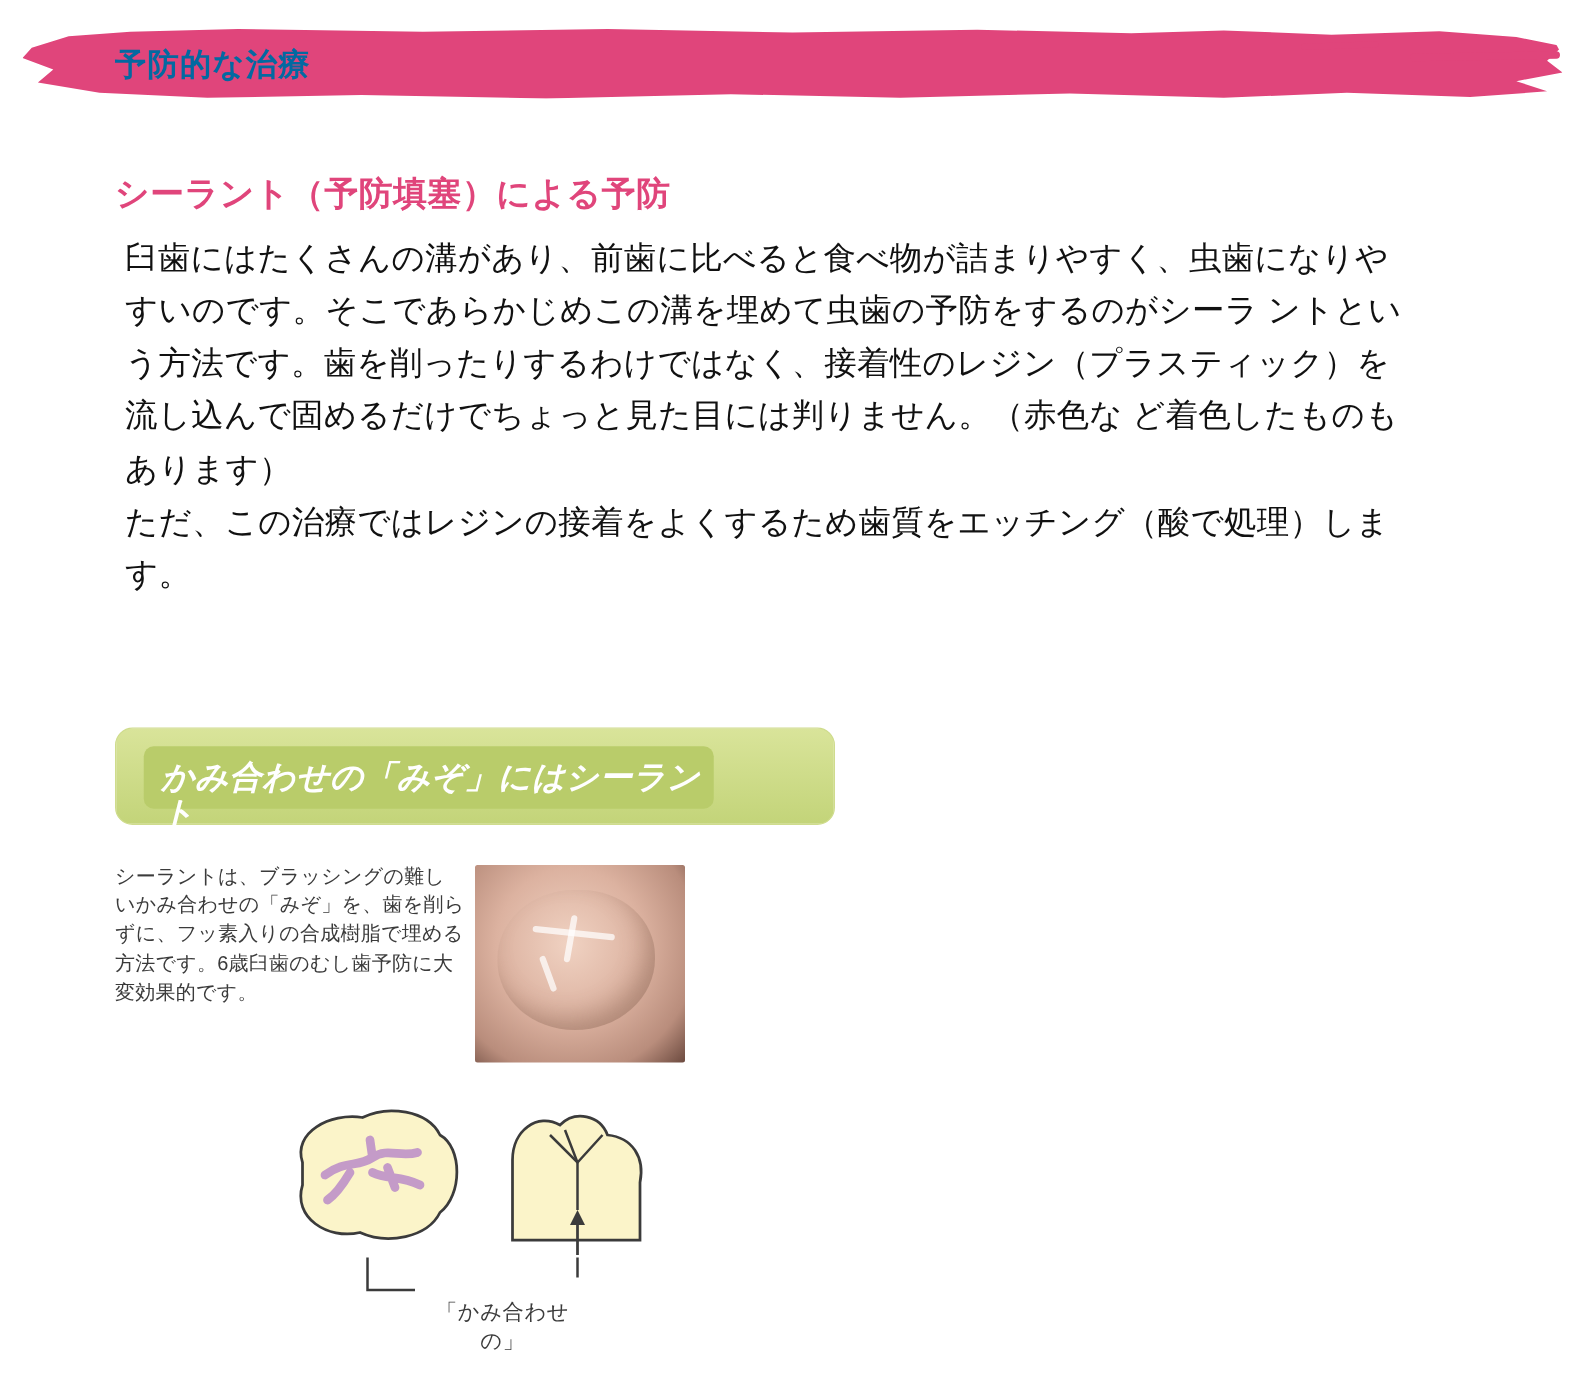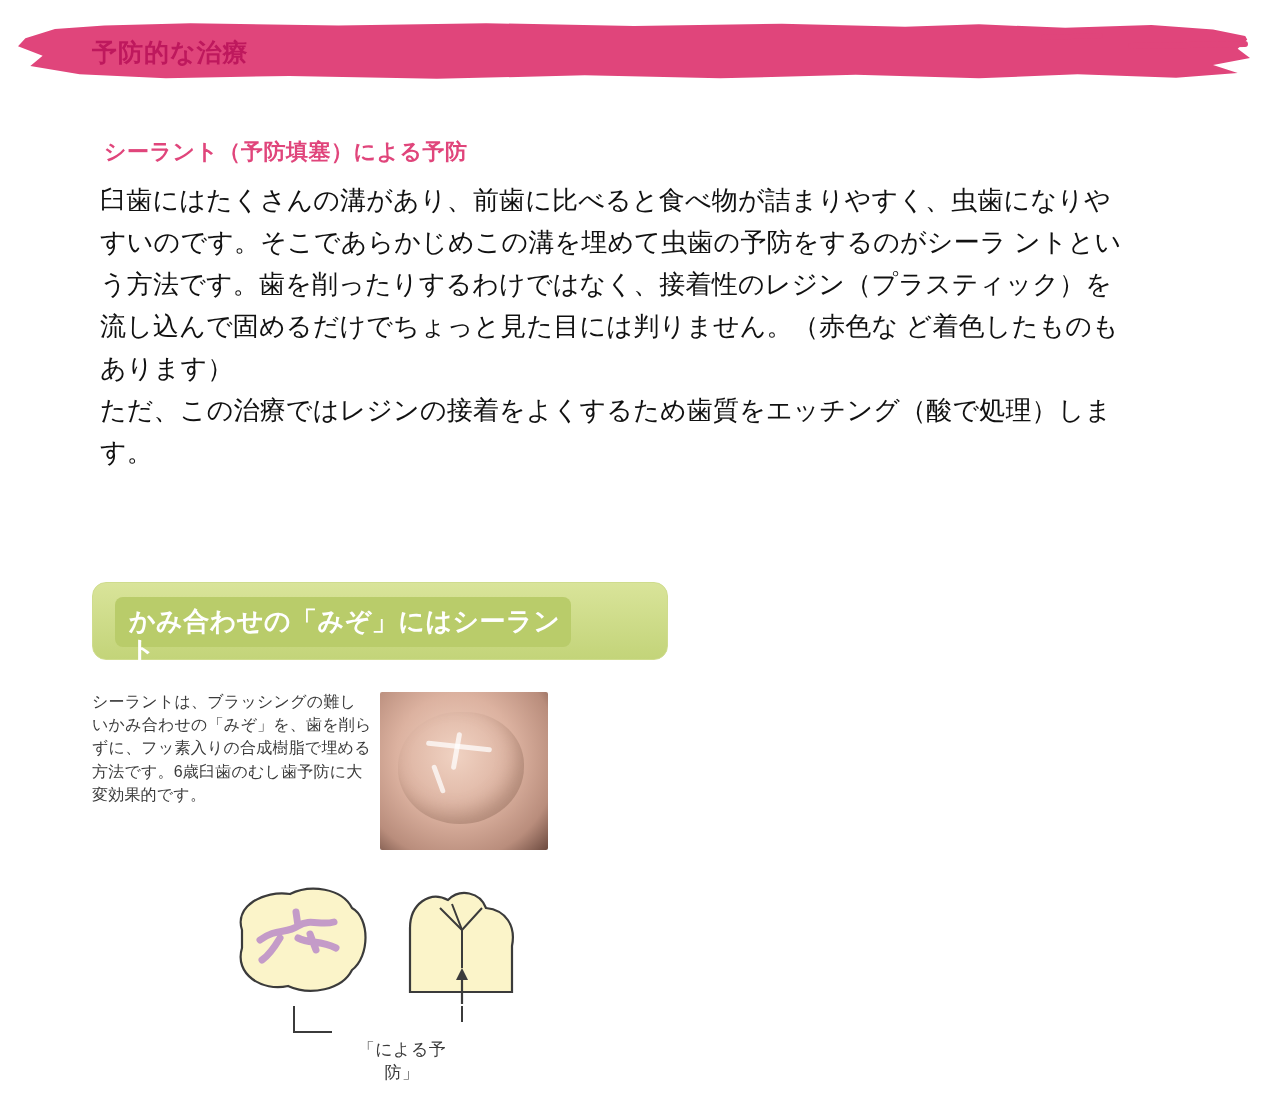--- a/index.html
+++ b/index.html
@@ -60,38 +60,38 @@
     background: #e0457b;
     border-radius: 4px;
     transform: rotate(-2deg);
   }
   .banner-title {
     position: absolute;
     left: 92px;
     top: 28px;
     font-size: 25px;
     font-weight: bold;
-    color: #be185d;
+    color: #0369a1;
     letter-spacing: 1px;
     line-height: 1;
   }
 
   
   .content {
     position: absolute;
     left: 88px;
     top: 138px;
     width: 1060px;
   }
   .section-heading {
-    font-size: 22px;
+    font-size: 27px;
     font-weight: bold;
     color: #e0457b;
     line-height: 1.3;
-    margin: 0 0 8px 16px;
+    margin: 0 0 8px 4px;
     letter-spacing: 0.5px;
   }
   .body-text {
     font-size: 26px;
     line-height: 1.62;
     color: #111111;
     margin: 12px;
     letter-spacing: 0.2px;
   }
   .body-text p {
@@ -109,20 +109,21 @@
   .figure-banner {
     position: absolute;
     left: 0;
     top: 0;
     width: 576px;
     height: 78px;
     border-radius: 14px;
     background: linear-gradient(#d9e49a, #c3d479);
     border: 1px solid #cfdc8d;
     box-sizing: border-box;
+    font-style: italic;
   }
   .figure-banner-inner {
     position: absolute;
     left: 22px;
     top: 14px;
     width: 456px;
     height: 50px;
     border-radius: 8px;
     background: #b9cc6a;
     box-sizing: border-box;
@@ -246,16 +247,16 @@
       <path d="M186 46 C186 22, 206 8, 224 18 C236 6, 256 10, 262 26 C282 28, 292 44, 288 64 L288 110 L186 110 Z" fill="#fbf4c9" stroke="#3b3b3b" stroke-width="2.2"></path>
       <path d="M228 22 L238 48 L238 86" fill="none" stroke="#3b3b3b" stroke-width="2"></path>
       <path d="M216 26 L238 48 L258 26" fill="none" stroke="#3b3b3b" stroke-width="2"></path>
 
       <path d="M238 122 L238 92" fill="none" stroke="#3b3b3b" stroke-width="2.2"></path>
       <path d="M232 98 L238 86 L244 98 Z" fill="#3b3b3b"></path>
 
       <path d="M70 124 L70 150 L238 150 L238 124" fill="none" stroke="#3b3b3b" stroke-width="2"></path>
       <rect x="108" y="140" width="140" height="24" fill="#ffffff" stroke="none"></rect>
     </svg>
-    <div class="diagram-label">「による予防」</div>
+    <div class="diagram-label">「かみ合わせの」</div>
   </div>
 
 </div>
 
 </body></html>

